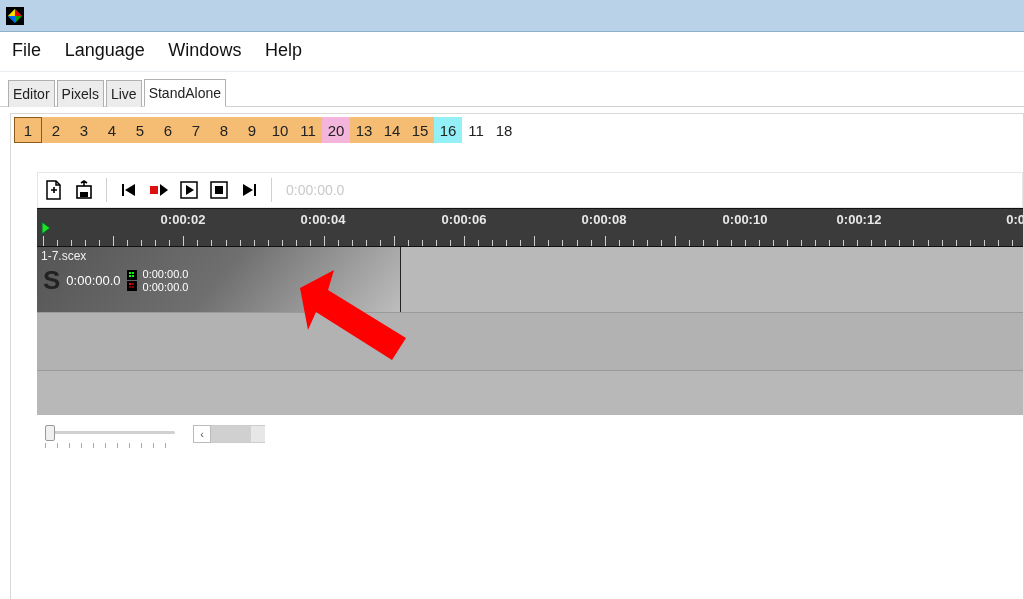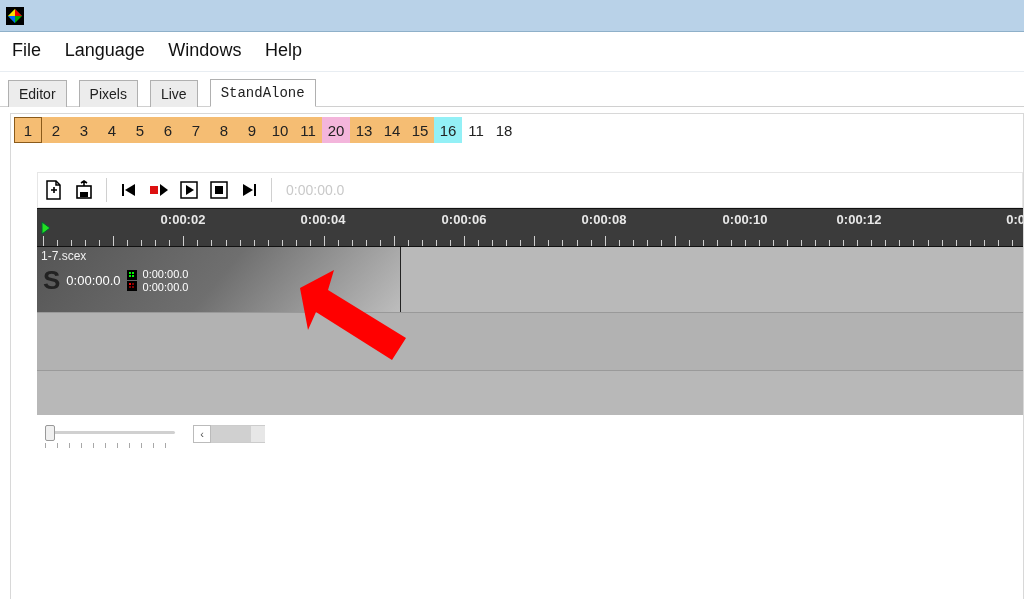--- a/index.html
+++ b/index.html
@@ -37,34 +37,33 @@
     cursor: default;
   }
   .tabbar {
     background: #fff;
     padding: 6px 8px 0 8px;
     border-bottom: 1px solid #d0d0d0;
     display: flex;
     align-items: flex-end;
   }
   .tab {
-    padding: 5px 10px;
+    padding: 5px 4px;
     font-size: 14px;
     border: 1px solid #b0b0b0;
     border-bottom: none;
     background: #ececec;
-    margin-right: 12px;
+    margin-right: 2px;
     position: relative;
     top: 1px;
     color: #222;
   }
   .tab.active {
     background: #fff;
     border-bottom: 1px solid #fff;
-    font-family: Liberation Mono, monospace;
   }
   
   .page-wrap {
     margin: 6px 0 0 10px;
     border: 1px solid #d8d8d8;
     height: 540px;
   }
   .page-bar {
     background: #fff;
     padding: 3px;

